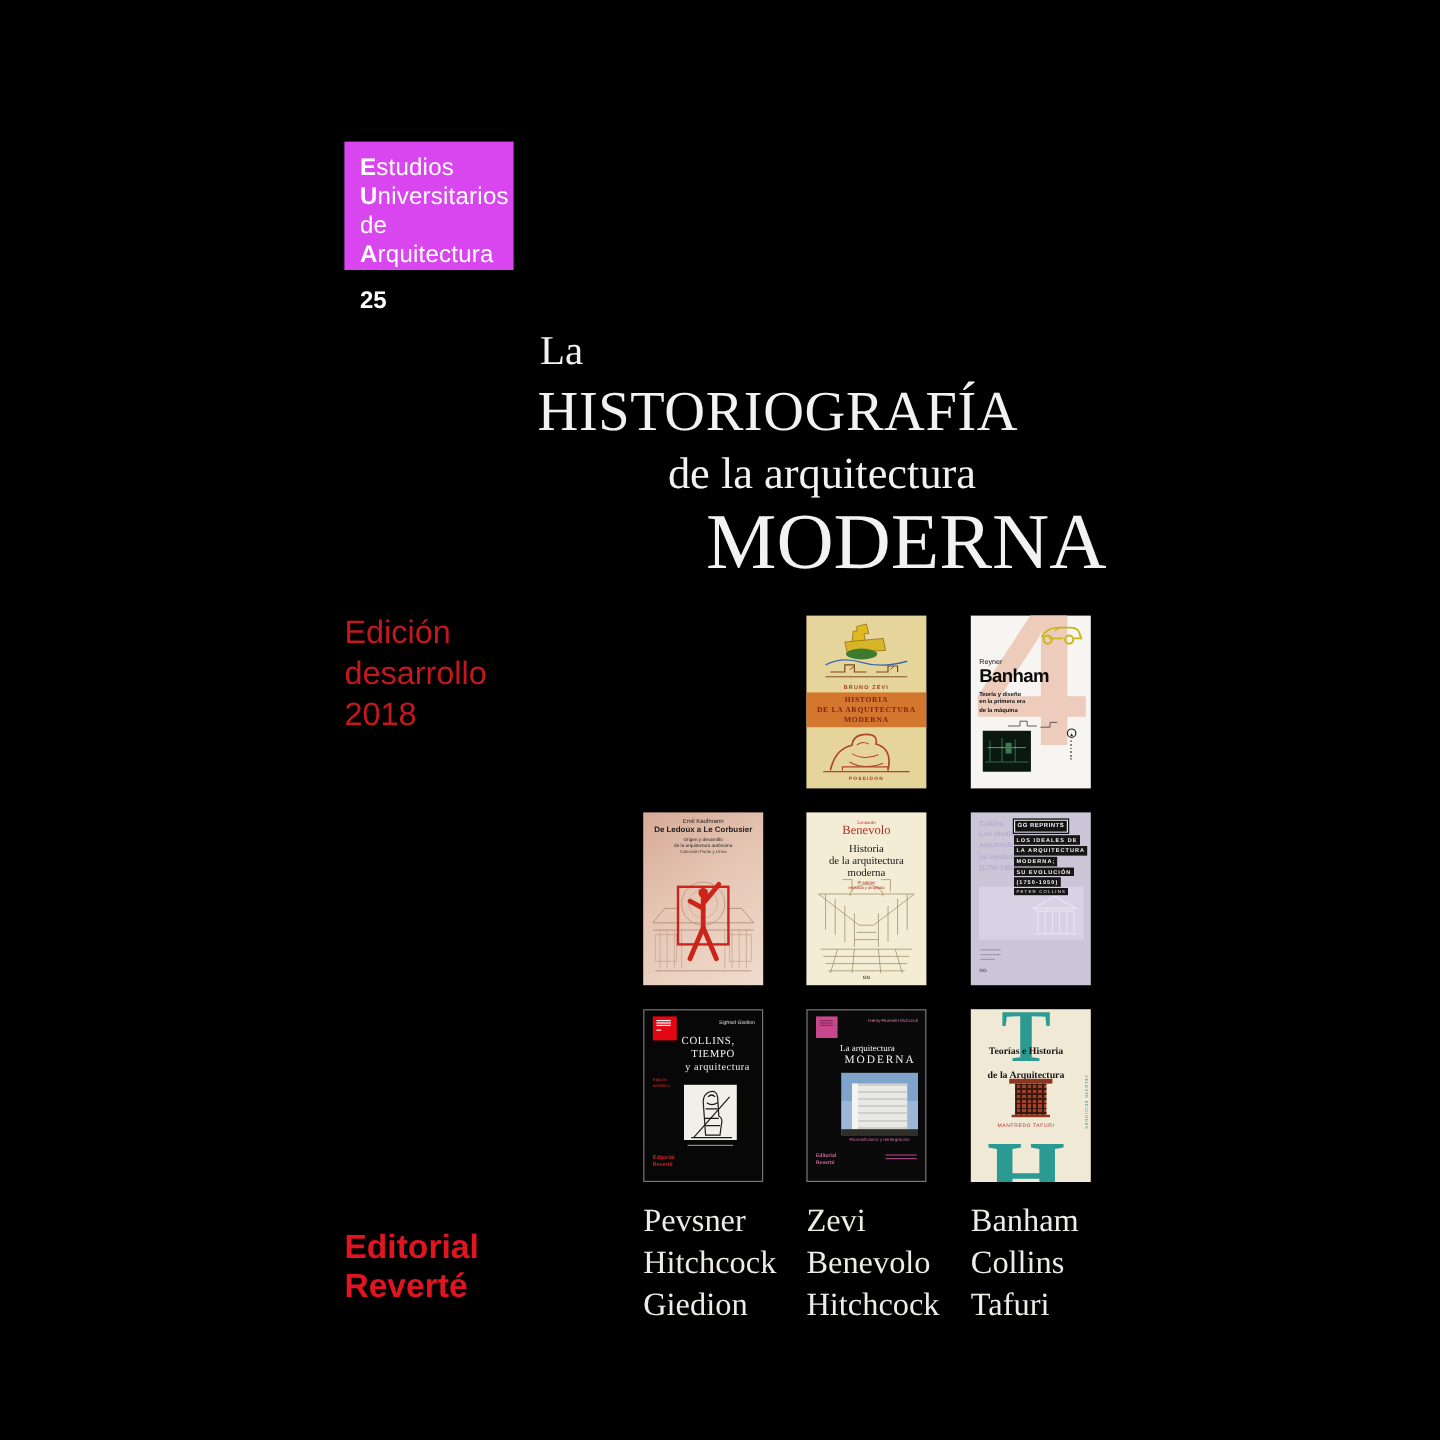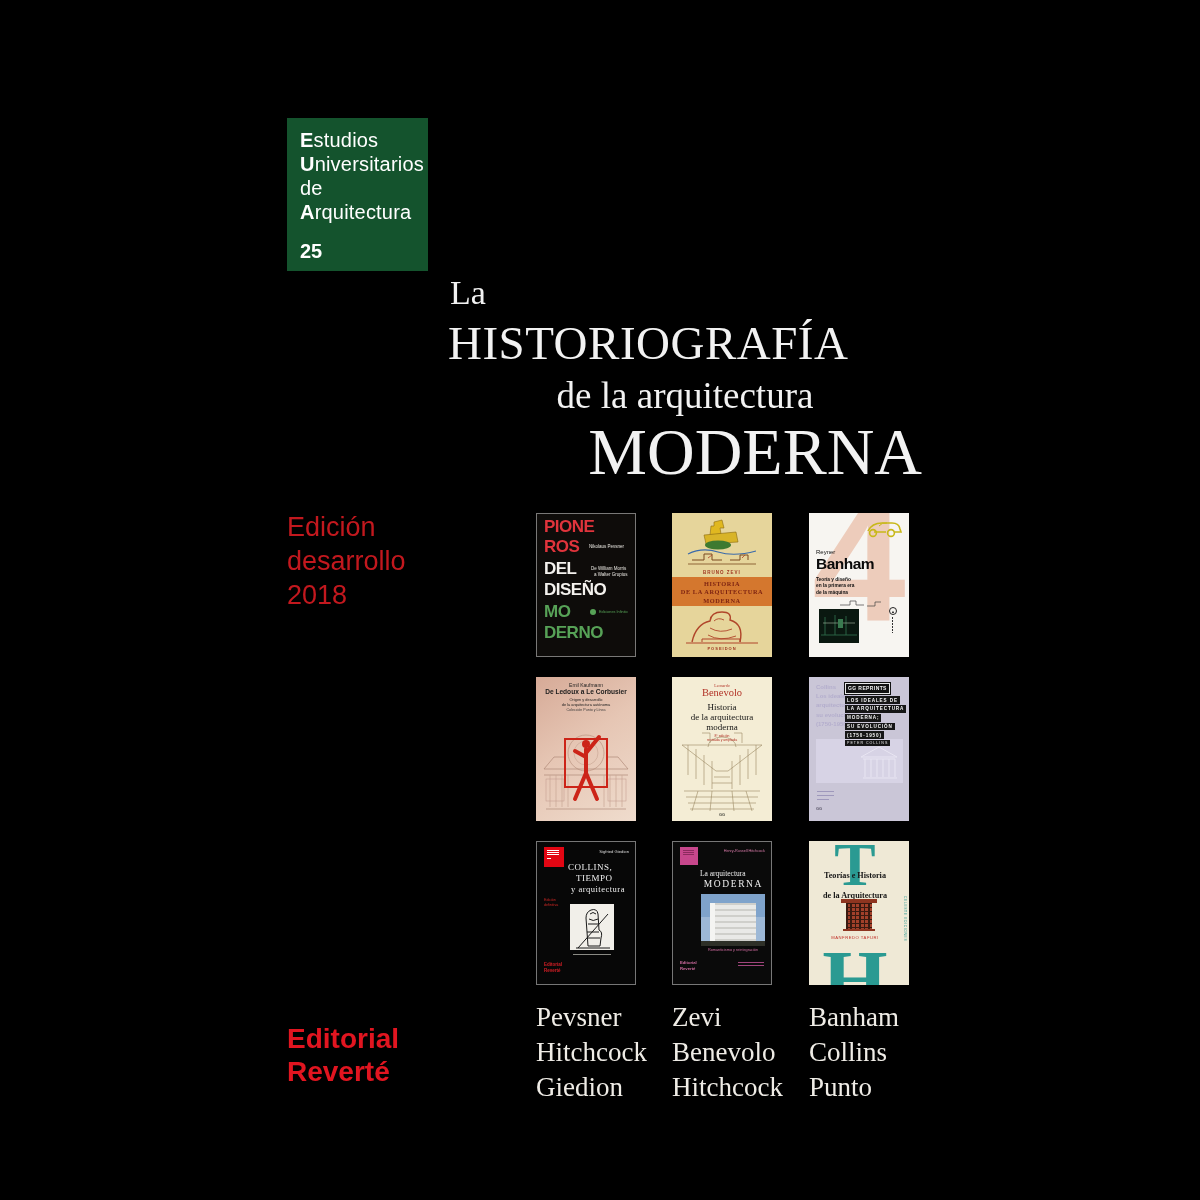--- a/index.html
+++ b/index.html
@@ -4,21 +4,21 @@
 <style>
   * { margin:0; padding:0; box-sizing:border-box; }
   html,body { background:#000; }
   #cover {
     position:relative; width:1200px; height:1200px; background:#000;
     overflow:hidden; font-family:"Liberation Sans", sans-serif;
   }
   .abs { position:absolute; }
 
   
-  #eua-box { left:287px; top:118px; width:141px; height:153px; background:#14532d; padding:10px 0 0 13px; }
+  #eua-box { left:287px; top:118px; width:141px; height:107px; background:#d946ef; padding:10px 0 0 13px; }
   .eua-line { color:#fff; font-size:20px; line-height:24px; font-weight:400; letter-spacing:0.2px; }
   .eua-line::first-letter { font-weight:700; }
   #eua-num { color:#fff; font-size:20px; font-weight:700; margin-top:16px; }
 
   
   #main-author { top:114px; right:283px; font-family:"Liberation Serif", serif; font-style:italic;
     font-weight:700; font-size:33px; color:#f5f5f5; letter-spacing:0.5px; }
 
   
   #title-block { left:448px; top:272px; width:474px; color:#f2f2f2; font-family:"Liberation Serif", serif; }
@@ -169,33 +169,20 @@
     <div id="title-l3">de la arquitectura</div>
     <div id="title-l4">MODERNA</div>
   </div>
 
   <div id="edition-note" class="abs">
     <div>Edición</div>
     <div>desarrollo</div>
     <div>2018</div>
   </div>
 
-  <div id="cv-pevsner" class="cv c1 r1 darkcv">
-    <div class="abs pv-big pv-red" style="top:4px">PIONE</div>
-    <div class="abs pv-big pv-red" style="top:24px">ROS</div>
-    <div class="abs pv-big pv-wht" style="top:46px">DEL</div>
-    <div class="abs pv-big pv-wht" style="top:67px">DISEÑO</div>
-    <div class="abs pv-big pv-grn" style="top:89px">MO</div>
-    <div class="abs pv-big pv-grn" style="top:110px">DERNO</div>
-    <div class="abs pv-tiny" style="left:52px; top:30px">Nikolaus Pevsner</div>
-    <div class="abs pv-tiny" style="left:54px; top:52px">De William Morris</div>
-    <div class="abs pv-tiny" style="left:57px; top:58px">a Walter Gropius</div>
-    <div class="abs pv-logo" style="left:53px; top:95px"></div>
-    <div class="abs pv-pub" style="left:62px; top:96px">Ediciones Infinito</div>
-  </div>
 
   <div id="cv-zevi" class="cv c2 r1">
     <svg class="abs" style="left:12px; top:5px" width="76" height="50" viewBox="0 0 76 50">
       <polygon points="30,4 38,2 40,10 36,10 37,16 26,17 27,8 30,8" fill="#e0b820" stroke="#8a6a10" stroke-width="0.6"></polygon>
       <polygon points="20,17 52,14 54,24 22,26" fill="#d8b428" stroke="#8a6a10" stroke-width="0.6"></polygon>
       <ellipse cx="34" cy="27" rx="13" ry="4.5" fill="#3d7a30"></ellipse>
       <path d="M4,36 Q18,29 34,34 T72,33" fill="none" stroke="#3a6aaa" stroke-width="1.2"></path>
       <path d="M8,42 h12 v-6 h8 v6 h10 M46,42 h10 v-5 h8 v5" fill="none" stroke="#7a4a20" stroke-width="1"></path>
       <path d="M4,46 H72" stroke="#7a4a20" stroke-width="0.8"></path>
       <path d="M24,40 l4,-3 M58,40 l3,-3" stroke="#b04028" stroke-width="0.8"></path>
@@ -403,21 +390,21 @@
     <div>Giedion</div>
   </div>
   <div id="name-col-2" class="abs name-col">
     <div>Zevi</div>
     <div>Benevolo</div>
     <div>Hitchcock</div>
   </div>
   <div id="name-col-3" class="abs name-col">
     <div>Banham</div>
     <div>Collins</div>
-    <div>Punto</div>
+    <div>Tafuri</div>
   </div>
 
   <div id="publisher" class="abs">
     <div>Editorial</div>
     <div>Reverté</div>
   </div>
 
 </div>
 
 </body></html>

